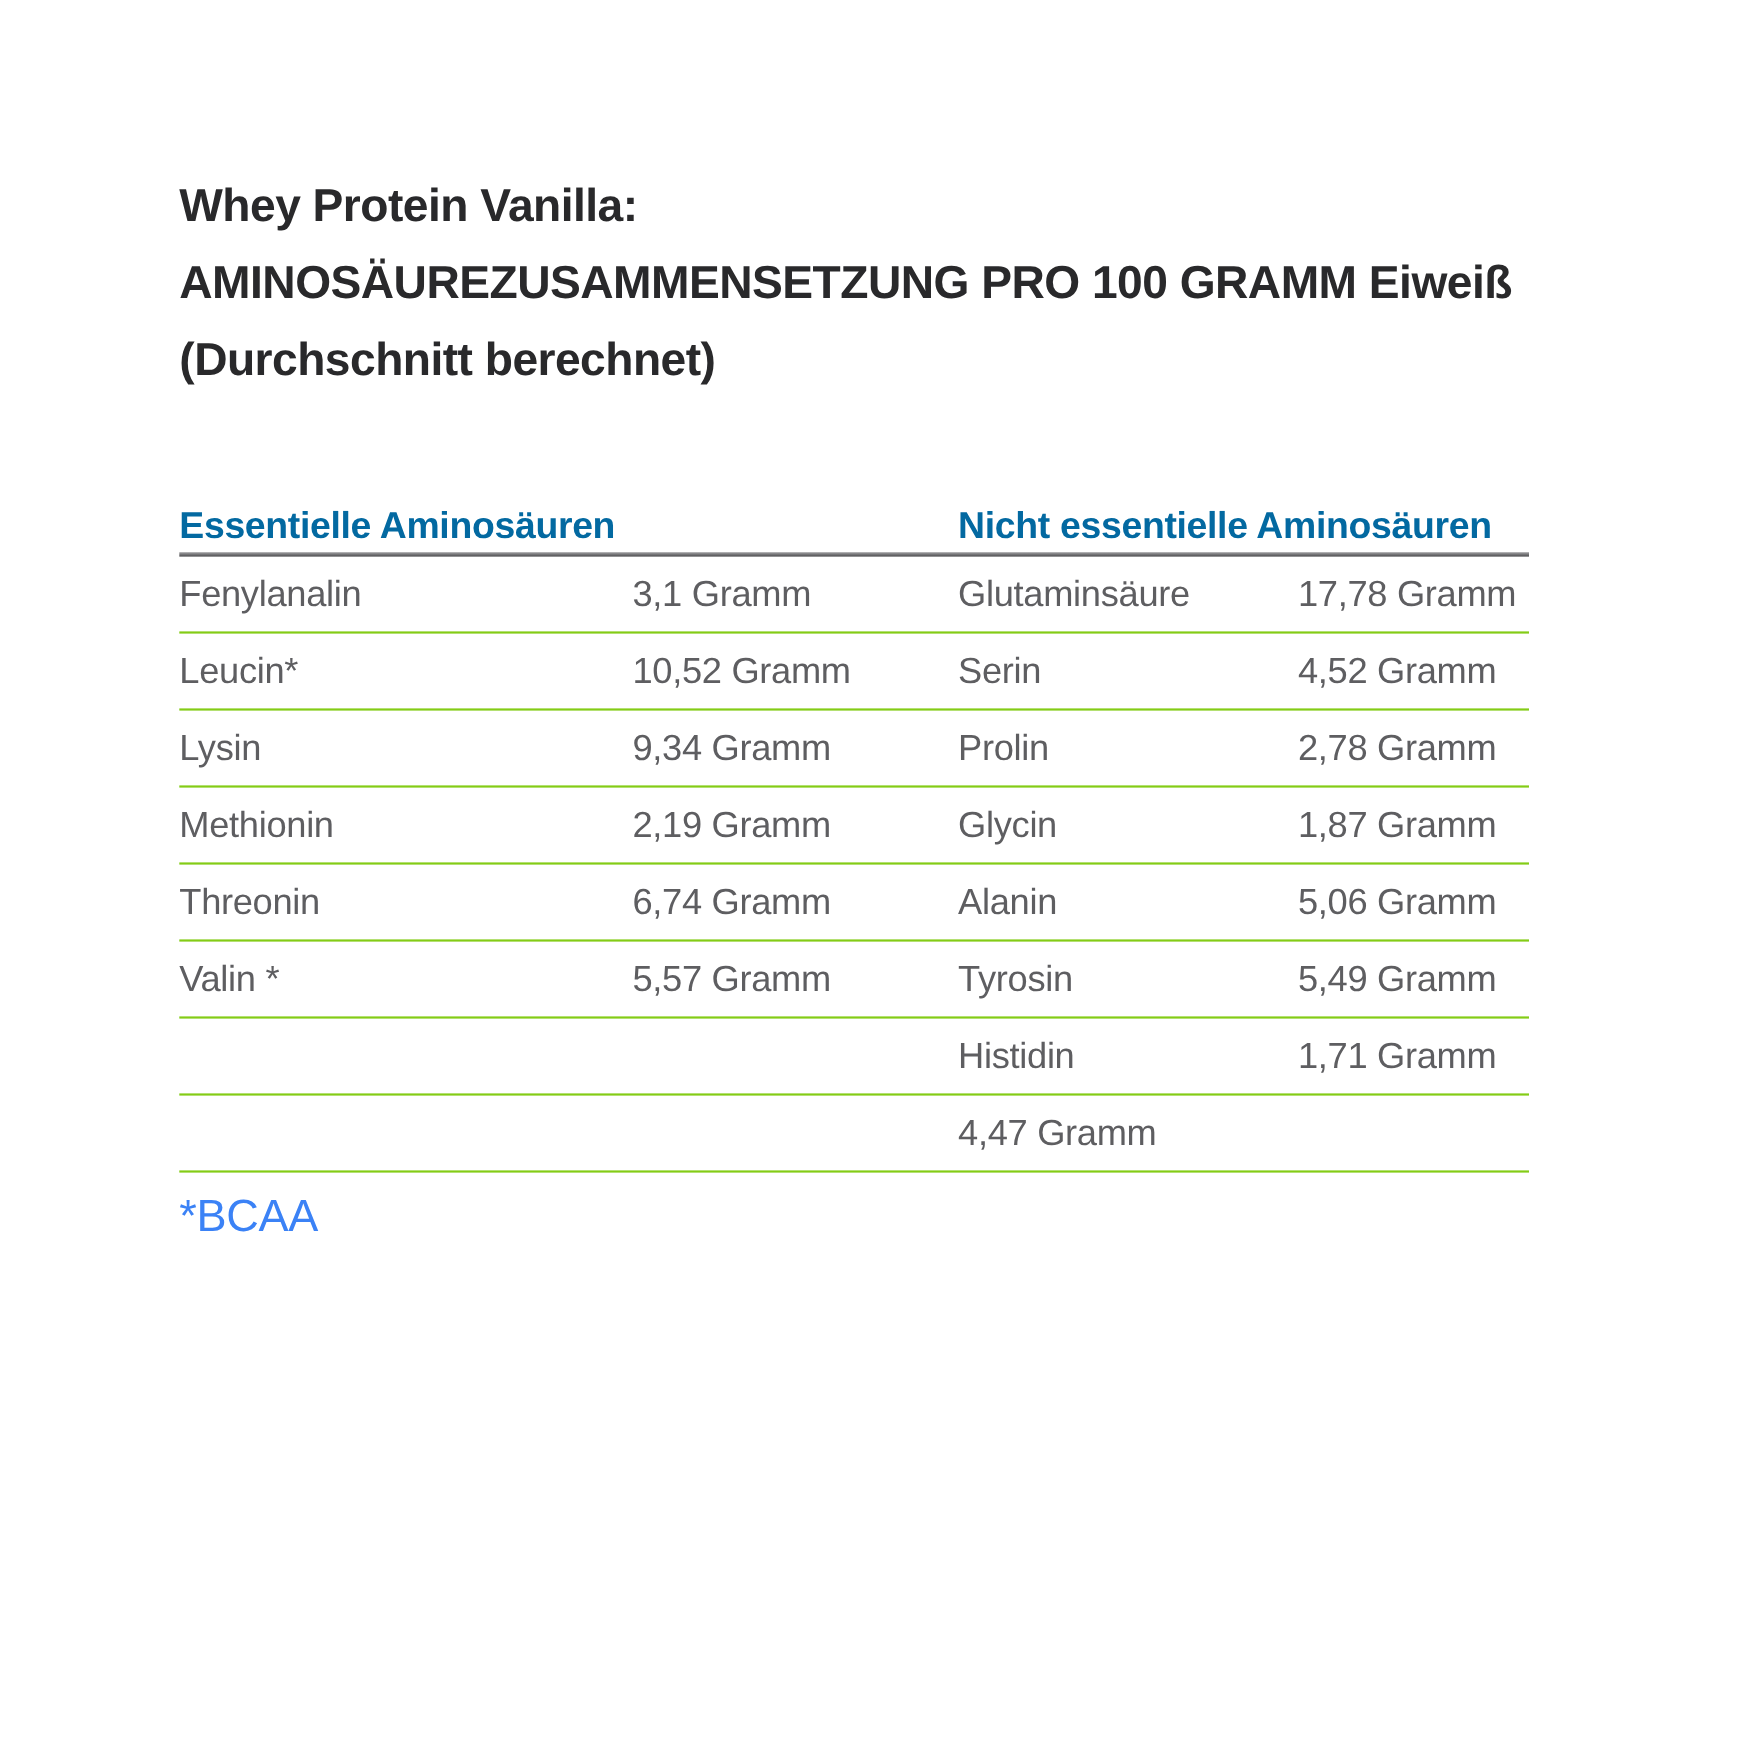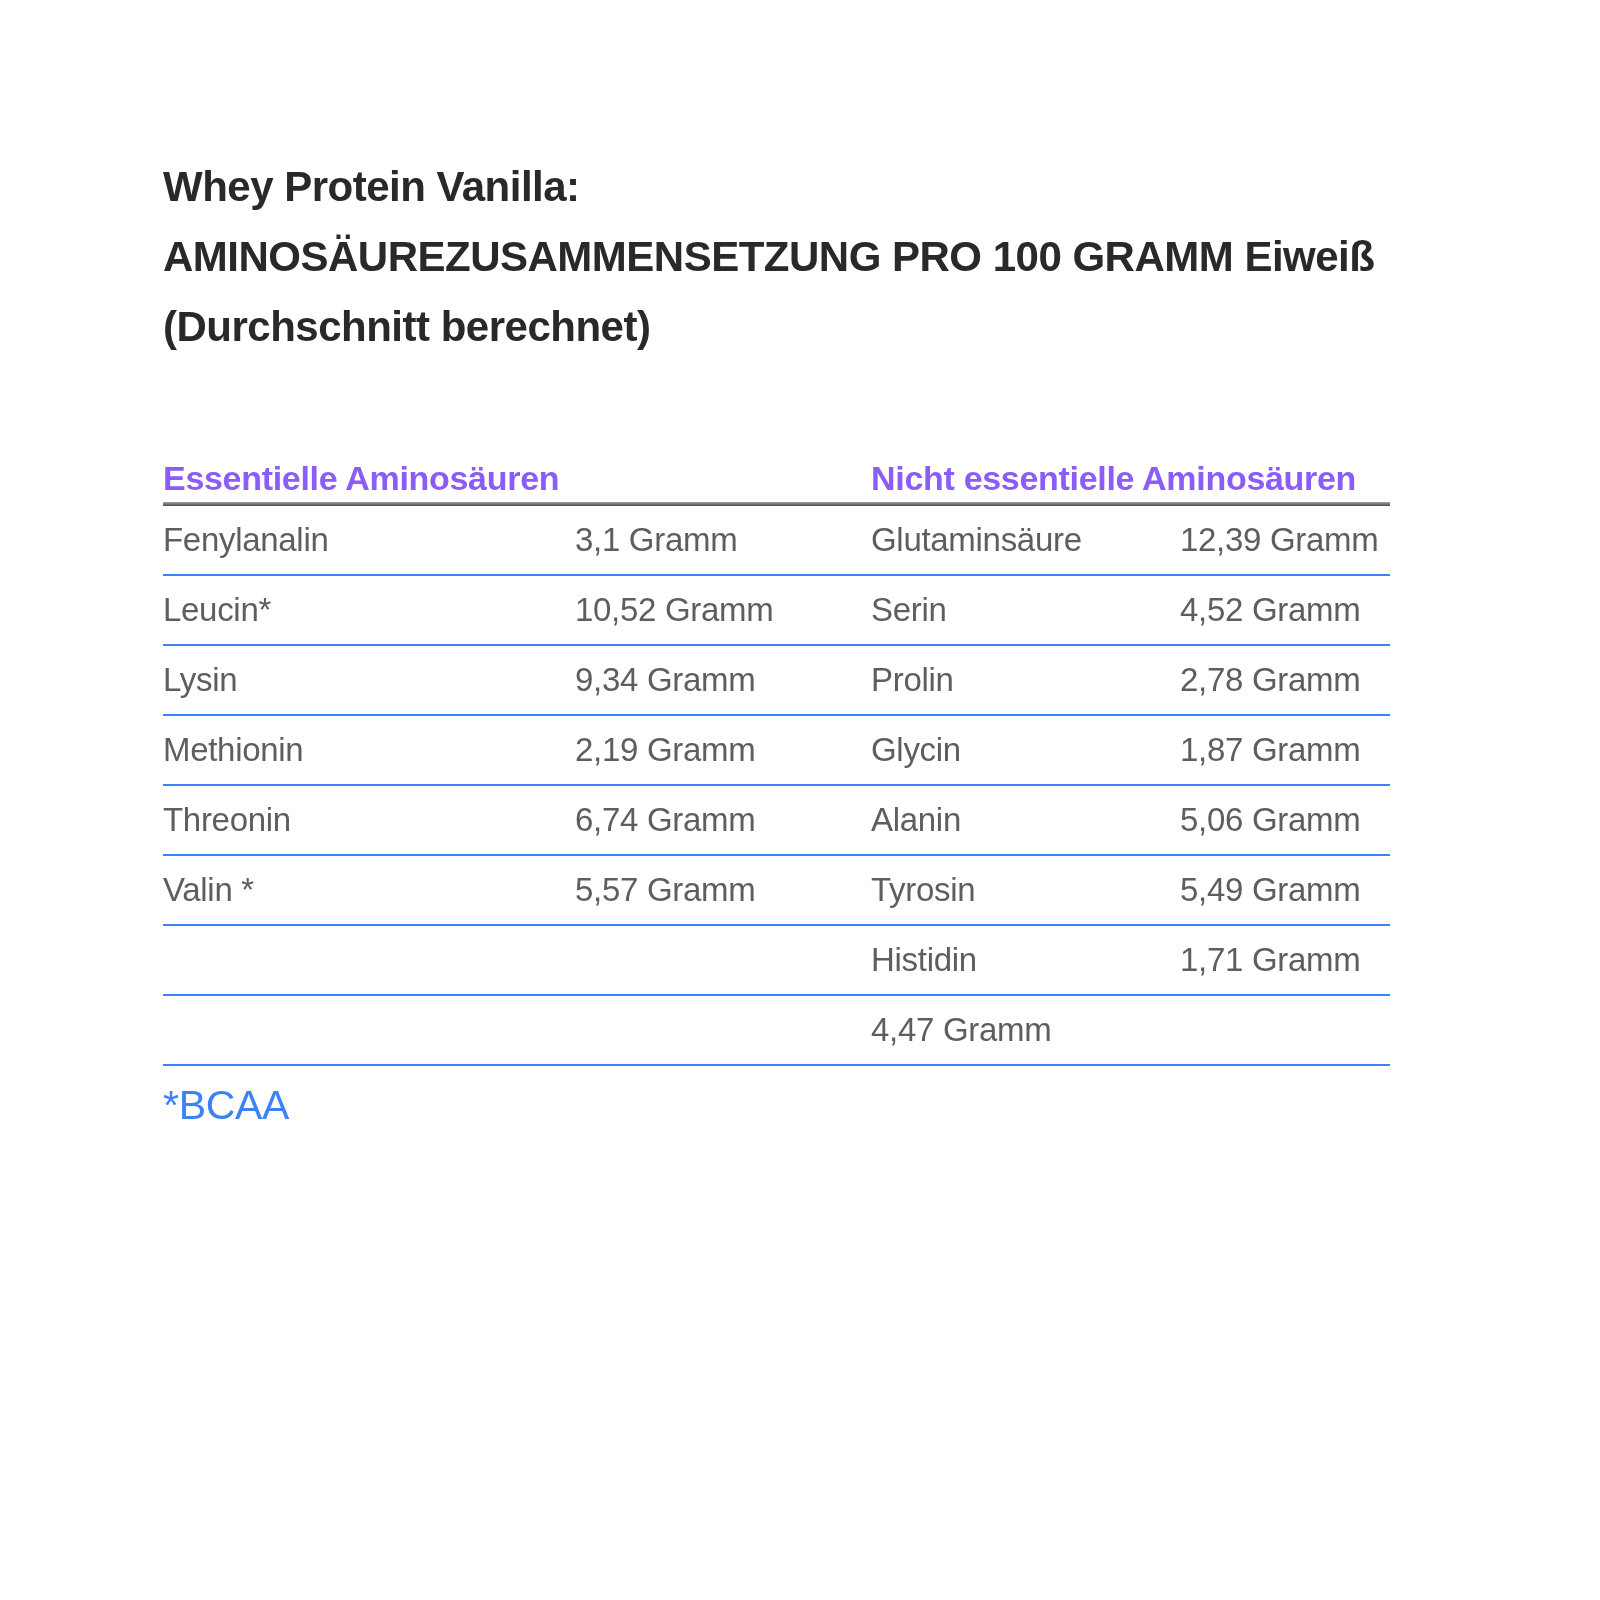--- a/index.html
+++ b/index.html
@@ -33,37 +33,37 @@
   .amino-table {
     width: 1227px;
   }
   .thead {
     display: grid;
     grid-template-columns: 708px 519px;
     align-items: center;
     height: 48px;
   }
   .thead .th {
-    color: #8b5cf6;
+    color: #0369a1;
     font-size: 34px;
     font-weight: 700;
     letter-spacing: -0.3px;
     white-space: nowrap;
   }
   .header-rule {
     height: 4px;
     background: linear-gradient(to bottom, #a2a2a4, #4b4b4d);
   }
   .row {
     display: grid;
     grid-template-columns: 412px 296px 309px 210px;
     align-items: center;
     height: 70px;
     box-sizing: border-box;
-    border-bottom: 2px solid #3b82f6;
+    border-bottom: 2px solid #84cc16;
   }
   .cell {
     color: #5e5e61;
     font-size: 33px;
     font-weight: 400;
     letter-spacing: -0.3px;
     white-space: nowrap;
     overflow: visible;
   }
   
@@ -90,21 +90,21 @@
       <div class="thead">
         <div class="th">Essentielle Aminosäuren</div>
         <div class="th">Nicht essentielle Aminosäuren</div>
       </div>
       <div class="header-rule"></div>
 
       <div class="row">
         <div class="cell">Fenylanalin</div>
         <div class="cell">3,1 Gramm</div>
         <div class="cell">Glutaminsäure</div>
-        <div class="cell">12,39 Gramm</div>
+        <div class="cell">17,78 Gramm</div>
       </div>
       <div class="row">
         <div class="cell">Leucin*</div>
         <div class="cell">10,52 Gramm</div>
         <div class="cell">Serin</div>
         <div class="cell">4,52 Gramm</div>
       </div>
       <div class="row">
         <div class="cell">Lysin</div>
         <div class="cell">9,34 Gramm</div>

